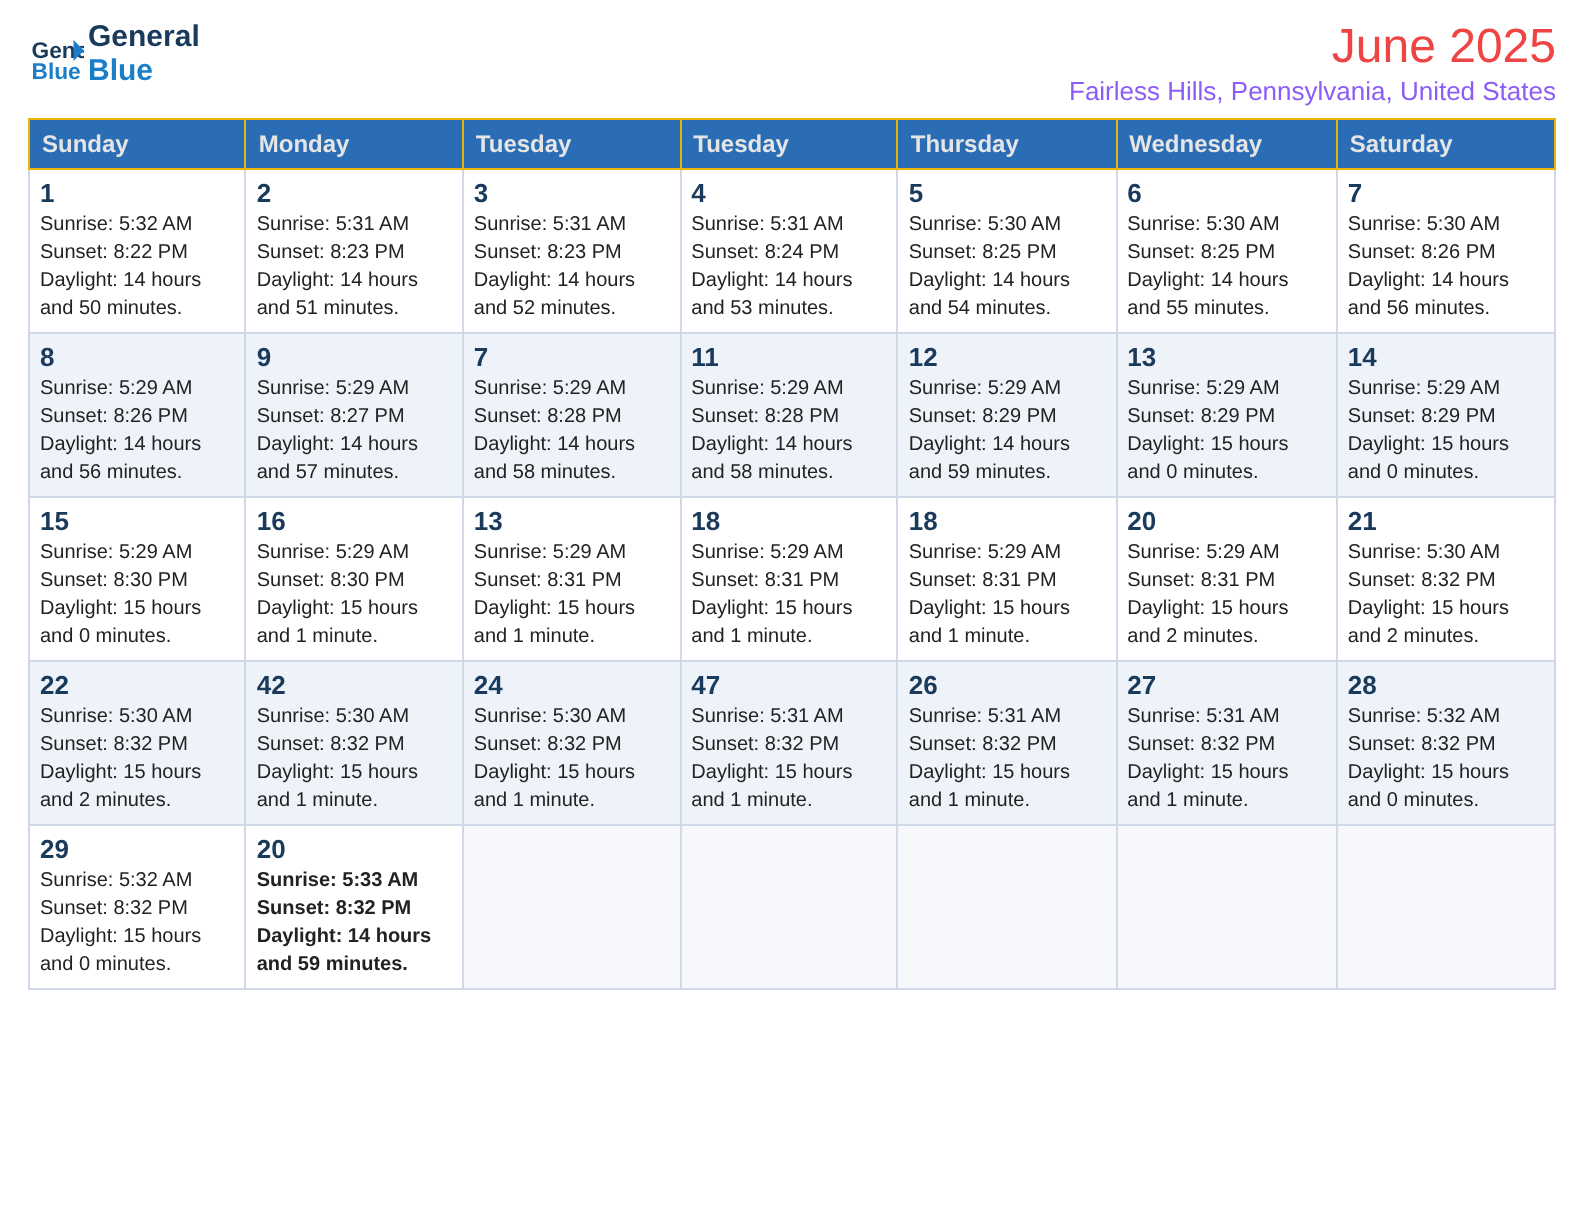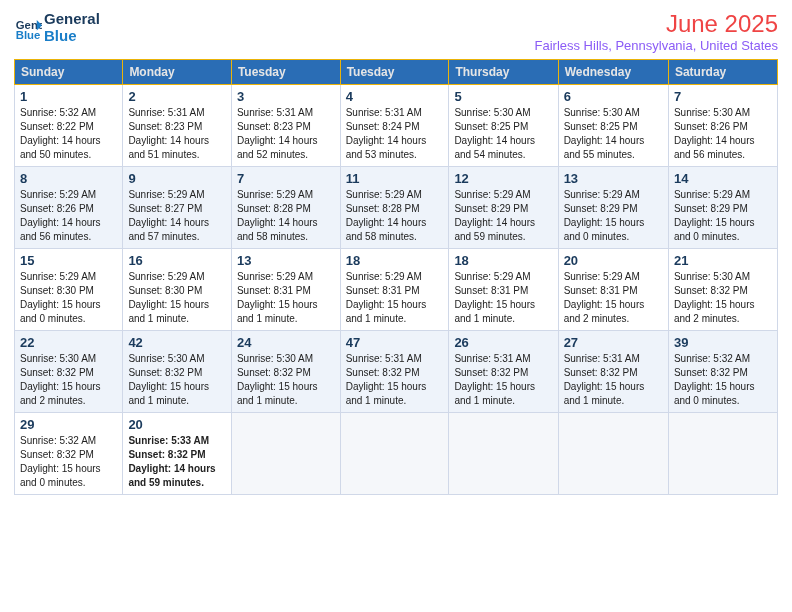--- a/index.html
+++ b/index.html
@@ -314,21 +314,21 @@
 and 1 minute.</div>
           </td>
           <td>
             <span class="day-num">27</span>
             <div class="day-info" style="white-space: pre-line;">Sunrise: 5:31 AM
 Sunset: 8:32 PM
 Daylight: 15 hours
 and 1 minute.</div>
           </td>
           <td>
-            <span class="day-num">39</span>
+            <span class="day-num">28</span>
             <div class="day-info" style="white-space: pre-line;">Sunrise: 5:32 AM
 Sunset: 8:32 PM
 Daylight: 15 hours
 and 0 minutes.</div>
           </td>
         </tr>
         <tr class="last-row">
           <td>
             <span class="day-num">29</span>
             <div class="day-info" style="white-space: pre-line;">Sunrise: 5:32 AM

